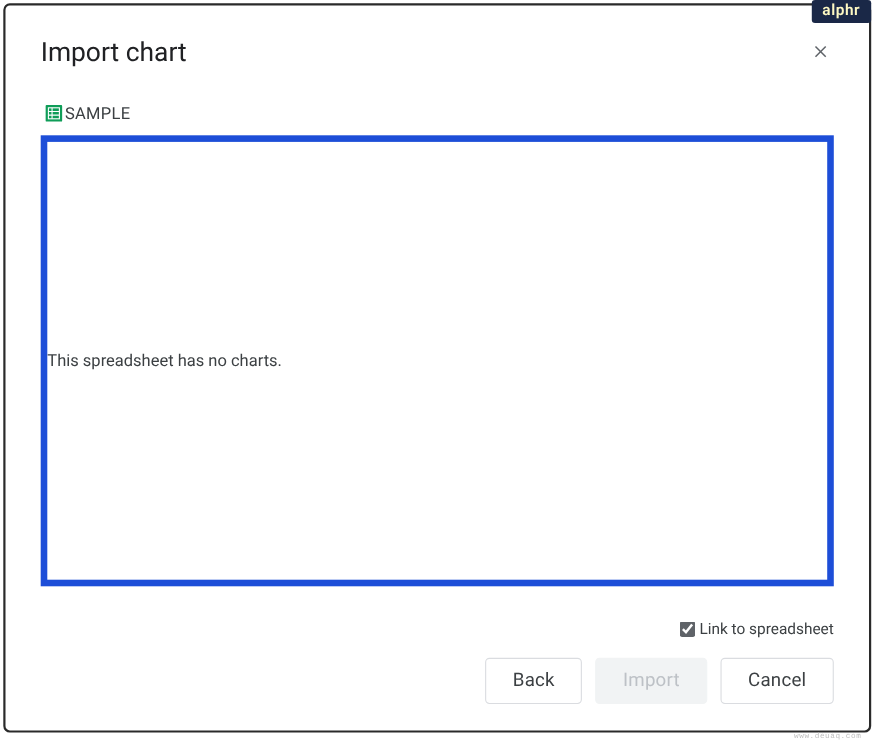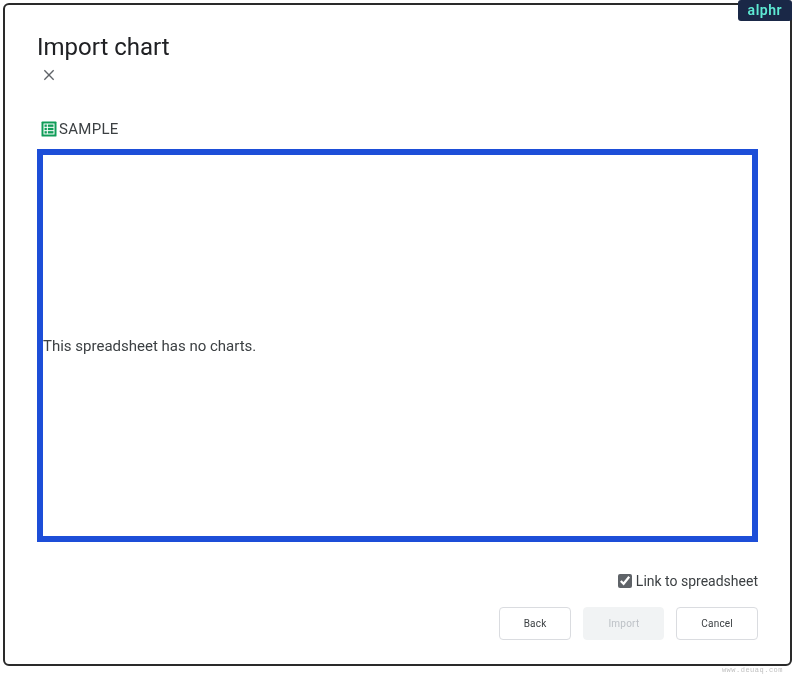--- a/index.html
+++ b/index.html
@@ -33,21 +33,20 @@
       bottom: 0;
       padding: 28px 32px 24px 32px;
       display: flex;
       flex-direction: column;
     }
     .dialog-header {
       display: flex;
       justify-content: space-between;
       align-items: flex-start;
       margin-bottom: 32px;
-      flex-direction: column;
     }
     .dialog-title {
       font-size: 24px;
       font-weight: 400;
       color: #202124;
       letter-spacing: 0px;
     }
     .close-btn {
       width: 24px;
       height: 24px;
@@ -112,21 +111,21 @@
       color: #3c4043;
       cursor: pointer;
     }
     .button-row {
       display: flex;
       justify-content: flex-end;
       gap: 12px;
     }
     .btn {
       padding: 10px 24px;
-      font-size: 10px;
+      font-size: 17px;
       border-radius: 4px;
       cursor: pointer;
       font-family: inherit;
       letter-spacing: 0.2px;
     }
     .btn-secondary {
       background: #fff;
       border: 1px solid #dadce0;
       color: #3c4043;
     }
@@ -134,21 +133,21 @@
       background: #f1f3f4;
       border: 1px solid #f1f3f4;
       color: #bdc1c6;
       cursor: default;
     }
     .alphr-badge {
       position: absolute;
       top: 0;
       right: 8px;
       background: #1a2847;
-      color: #5eead4;
+      color: #fef9c3;
       font-size: 14px;
       font-weight: 600;
       padding: 2px 10px 3px 10px;
       border-radius: 3px;
       letter-spacing: 0.5px;
       z-index: 10;
     }
     .watermark {
       position: absolute;
       right: 17px;

